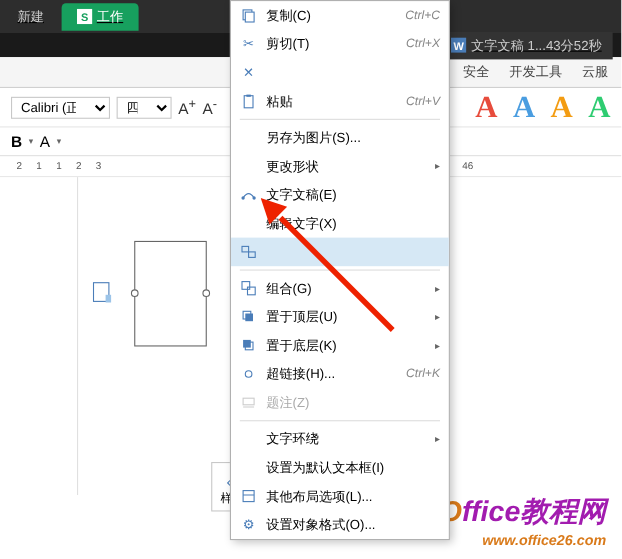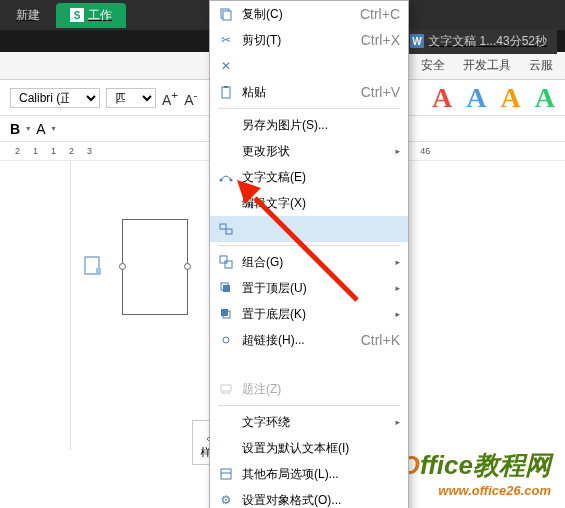--- a/index.html
+++ b/index.html
@@ -21,35 +21,35 @@
     .canvas { position: relative; background: #fff; height: 290px; border-top: 1px solid #e8e8e8; }
     .page-edge { position: absolute; left: 70px; top: 0; width: 1px; height: 100%; background: #e0e0e0; }
     .paste-ind { position: absolute; left: 84px; top: 95px; width: 18px; height: 20px; }
     .textbox-shape { position: absolute; left: 122px; top: 58px; width: 66px; height: 96px; border: 1px solid #666; }
     .handle { position: absolute; width: 7px; height: 7px; border: 1px solid #666; background: #fff; border-radius: 50%; }
     .h-left { left: -4px; top: calc(50% - 4px); }
     .h-right { right: -4px; top: calc(50% - 4px); }
     .context-menu { position: absolute; left: 209px; top: 0; width: 200px; background: #fff; border: 1px solid #b0b0b0; box-shadow: 3px 3px 8px rgba(0,0,0,0.25); font-size: 12px; z-index: 10; }
     .menu-item { display: flex; align-items: center; padding: 4px 8px; height: 26px; gap: 8px; cursor: default; }
     .menu-item.highlight { background: #d6e8f5; }
-    .menu-item.disabled { color: #aaa; margin-top: 23px; }
+    .menu-item.disabled { color: #aaa; }
     .menu-icon { width: 16px; height: 16px; display: inline-flex; align-items: center; justify-content: center; color: #4a7db8; }
     .menu-label { flex: 1; }
-    .menu-shortcut { color: #888; font-size: 14px; }
+    .menu-shortcut { color: #888; font-size: 11px; font-style: italic; }
     .menu-sep { height: 1px; background: #ddd; margin: 3px 8px; }
     .menu-arrow { font-size: 9px; color: #666; }
     .arrow-anno { position: absolute; z-index: 20; pointer-events: none; }
     .bottom-toolbar { position: absolute; left: 192px; top: 420px; display: flex; border: 1px solid #c8c8c8; background: #fff; }
     .bt-btn { width: 38px; display: flex; flex-direction: column; align-items: center; padding: 4px 0; font-size: 11px; gap: 2px; border-right: 1px solid #e0e0e0; }
     .bt-btn:last-child { border-right: none; }
     .bt-icon { width: 18px; height: 18px; display: flex; align-items: center; justify-content: center; color: #4a7db8; }
     .watermark { position: absolute; right: 14px; bottom: 10px; text-align: right; font-family: Arial; }
     .wm-line1 { font-size: 26px; font-weight: bold; font-style: italic; }
     .wm-o { color: #d97a1a; }
-    .wm-txt { color: #4d7c0f; text-align: right; }
+    .wm-txt { color: #a21caf; text-align: right; }
     .wm-line2 { font-size: 13px; color: #d97a1a; font-weight: bold; font-style: italic; }
     .wm-logo { display: inline-block; width: 30px; height: 30px; background: #d97a1a; color: #fff; font-weight: bold; font-size: 11px; padding: 2px; vertical-align: middle; margin-right: 4px; }
   </style>
 </head>
 <body>
 
 <div class="topbar">
   <span class="topbar-btn">新建</span>
   <span class="tab">
     <span class="tab-icon">

